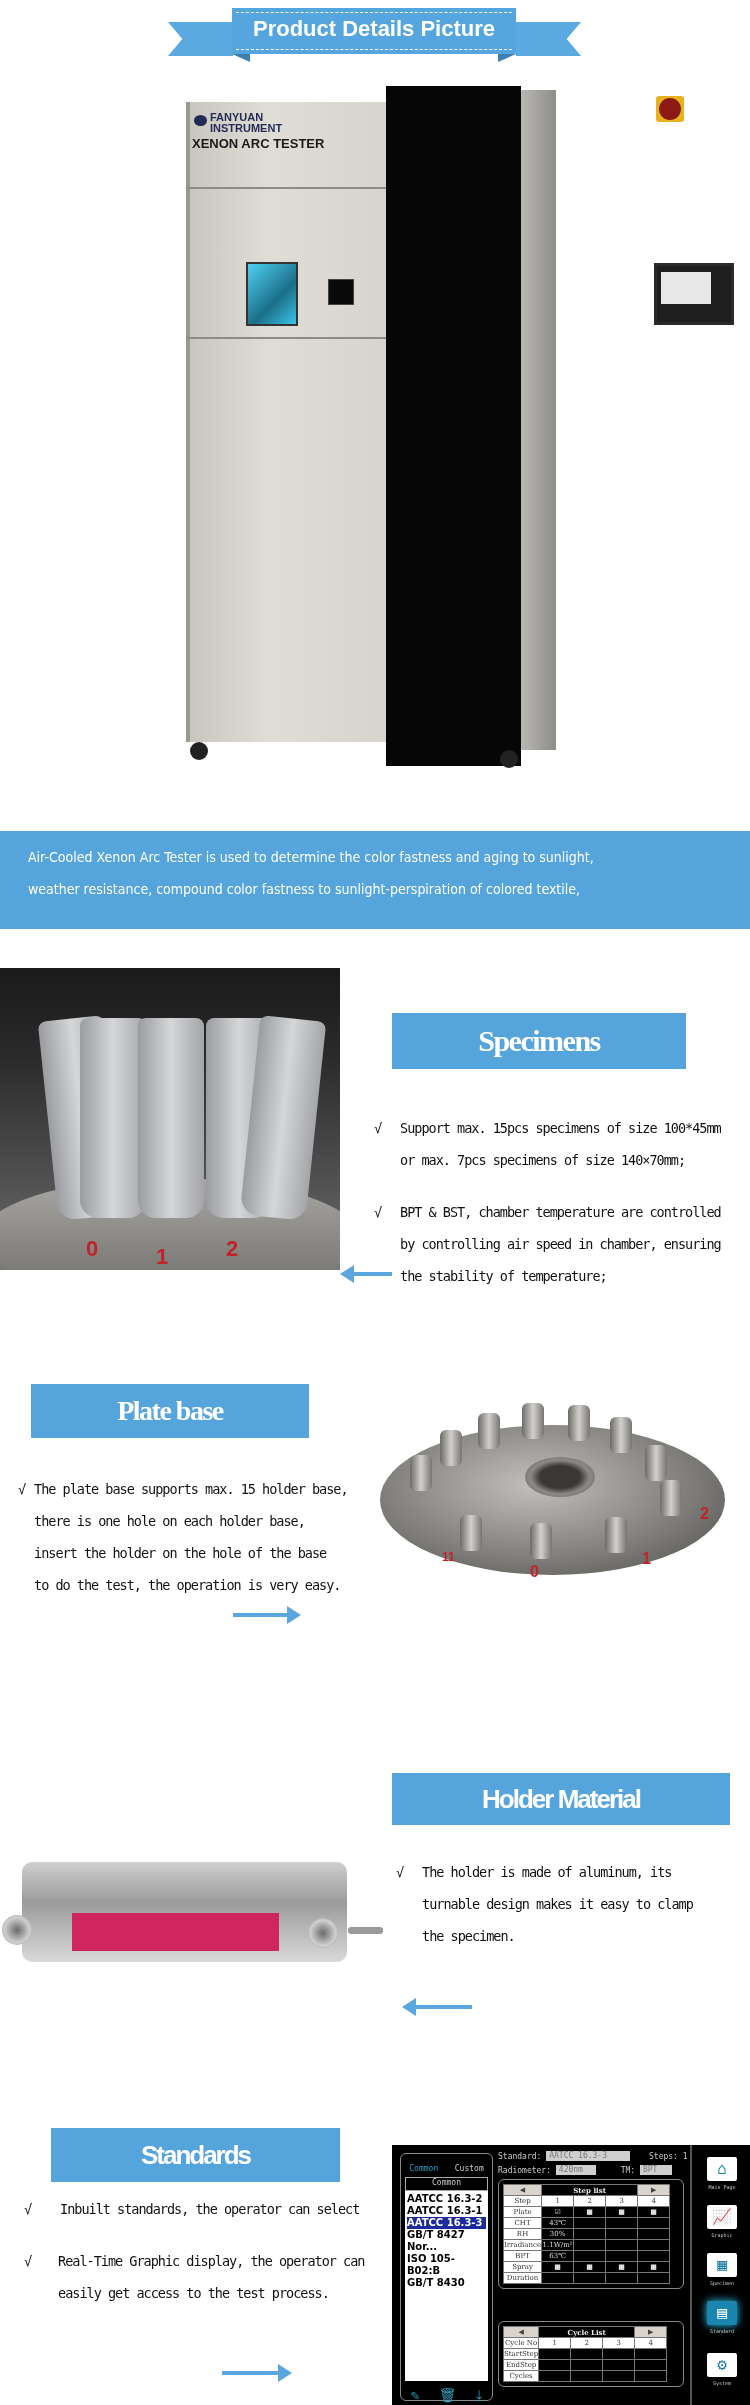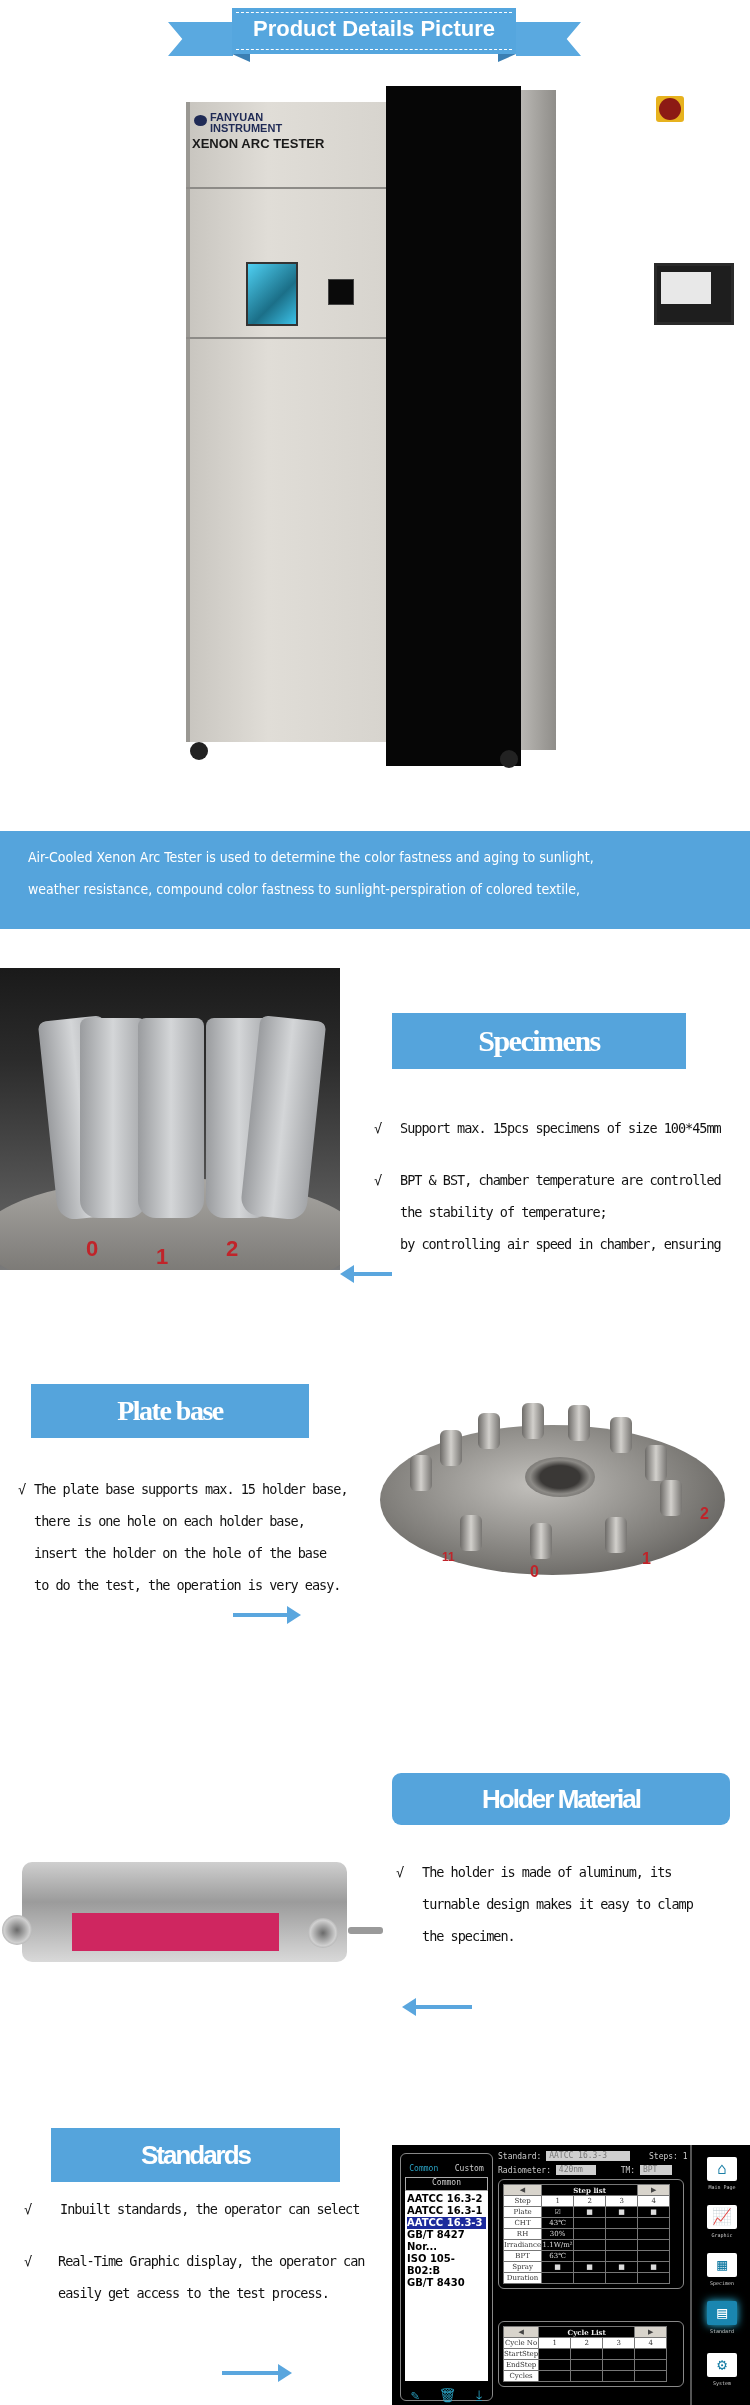--- a/index.html
+++ b/index.html
@@ -139,28 +139,29 @@
   <div class="disk-num" style="left:86px; top:268px">0</div>
   <div class="disk-num" style="left:156px; top:276px">1</div>
   <div class="disk-num" style="left:226px; top:268px">2</div>
 </div>
 <div class="abs sect-title" style="left:392px; top:1013px; width:294px; height:56px; line-height:56px; font-size:30px;">Specimens</div>
 <div class="abs feat" style="left:374px; top:1112px; width:370px; line-height:32px;">
   <div class="row">
     <span class="tick">√</span>
     <div class="lines">
         <span>Support max. 15pcs specimens of size 100*45mm</span>
+        <span>or max. 7pcs specimens of size 140×70mm;</span>
       </div>
   </div>
   <div class="row" style="margin-top:20px">
     <span class="tick">√</span>
     <div class="lines">
         <span>BPT &amp; BST, chamber temperature are controlled</span>
+        <span>by controlling air speed in chamber, ensuring</span>
         <span>the stability of temperature;</span>
-        <span>by controlling air speed in chamber, ensuring</span>
       </div>
   </div>
 </div>
 <div class="abs arrow left" style="left:350px; top:1272px; width:42px;"></div>
 
 <div class="abs sect-title" style="left:31px; top:1384px; width:278px; height:54px; line-height:54px; font-size:28px;">Plate base</div>
 <div class="abs feat" style="left:18px; top:1473px; width:345px; line-height:32px;">
   <div class="row">
     <span class="tick" style="width:16px; flex-basis:16px">√</span>
     <div class="lines">
@@ -185,21 +186,21 @@
   <div class="peg" style="left:280px; top:85px"></div>
   <div class="peg" style="left:80px; top:120px"></div>
   <div class="peg" style="left:150px; top:128px"></div>
   <div class="peg" style="left:225px; top:122px"></div>
   <div class="disk-num" style="left:62px; top:155px; font-size:12px">11</div>
   <div class="disk-num" style="left:150px; top:168px; font-size:16px">0</div>
   <div class="disk-num" style="left:262px; top:155px; font-size:16px">1</div>
   <div class="disk-num" style="left:320px; top:110px; font-size:16px">2</div>
 </div>
 
-<div class="abs sect-title sect-title-sans" style="left:392px; top:1773px; width:338px; height:52px; line-height:52px; font-size:26px;border-radius:9px;">Holder Material</div>
+<div class="abs sect-title sect-title-sans" style="left:392px; top:1773px; width:338px; height:52px; line-height:52px; font-size:26px;">Holder Material</div>
 <div class="abs photo-holder">
   <div class="holder-body"></div>
   <div class="holder-fabric"></div>
   <div class="holder-knob" style="left:2px; top:65px"></div>
   <div class="holder-knob" style="left:308px; top:68px"></div>
   <div class="holder-pin"></div>
 </div>
 <div class="abs feat" style="left:396px; top:1856px; width:340px; line-height:32px;">
   <div class="row">
     <span class="tick">√</span>

